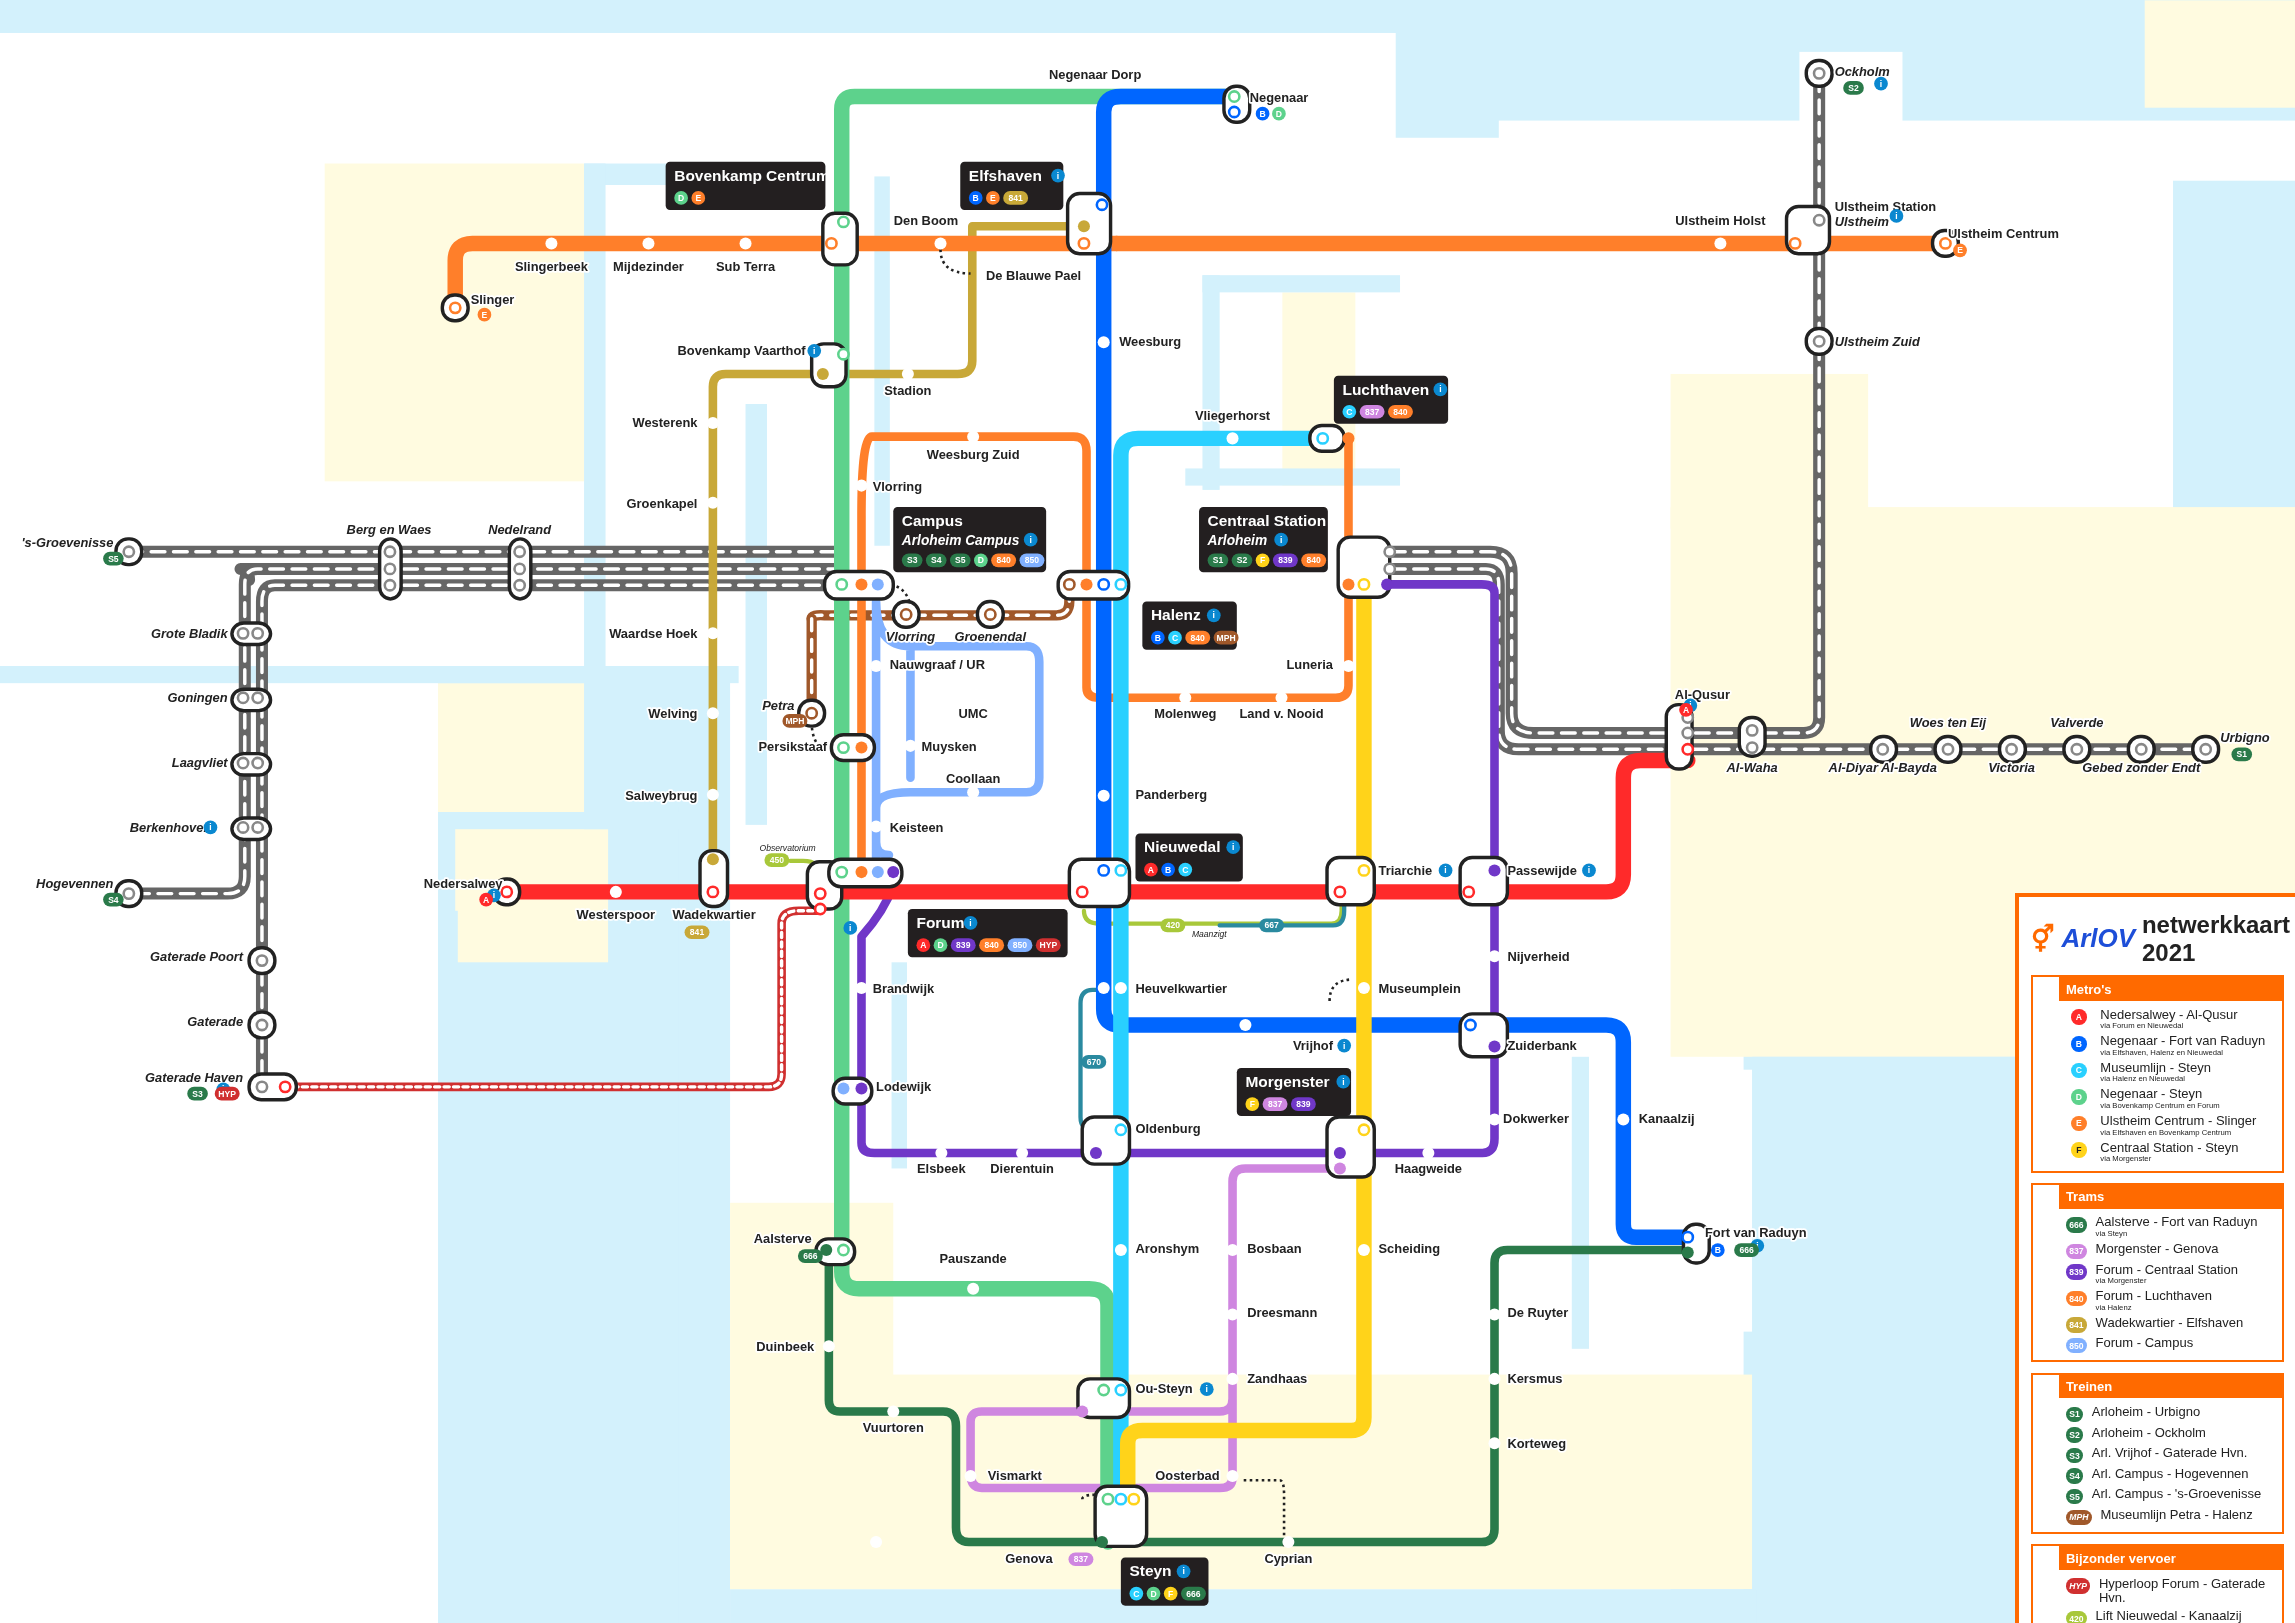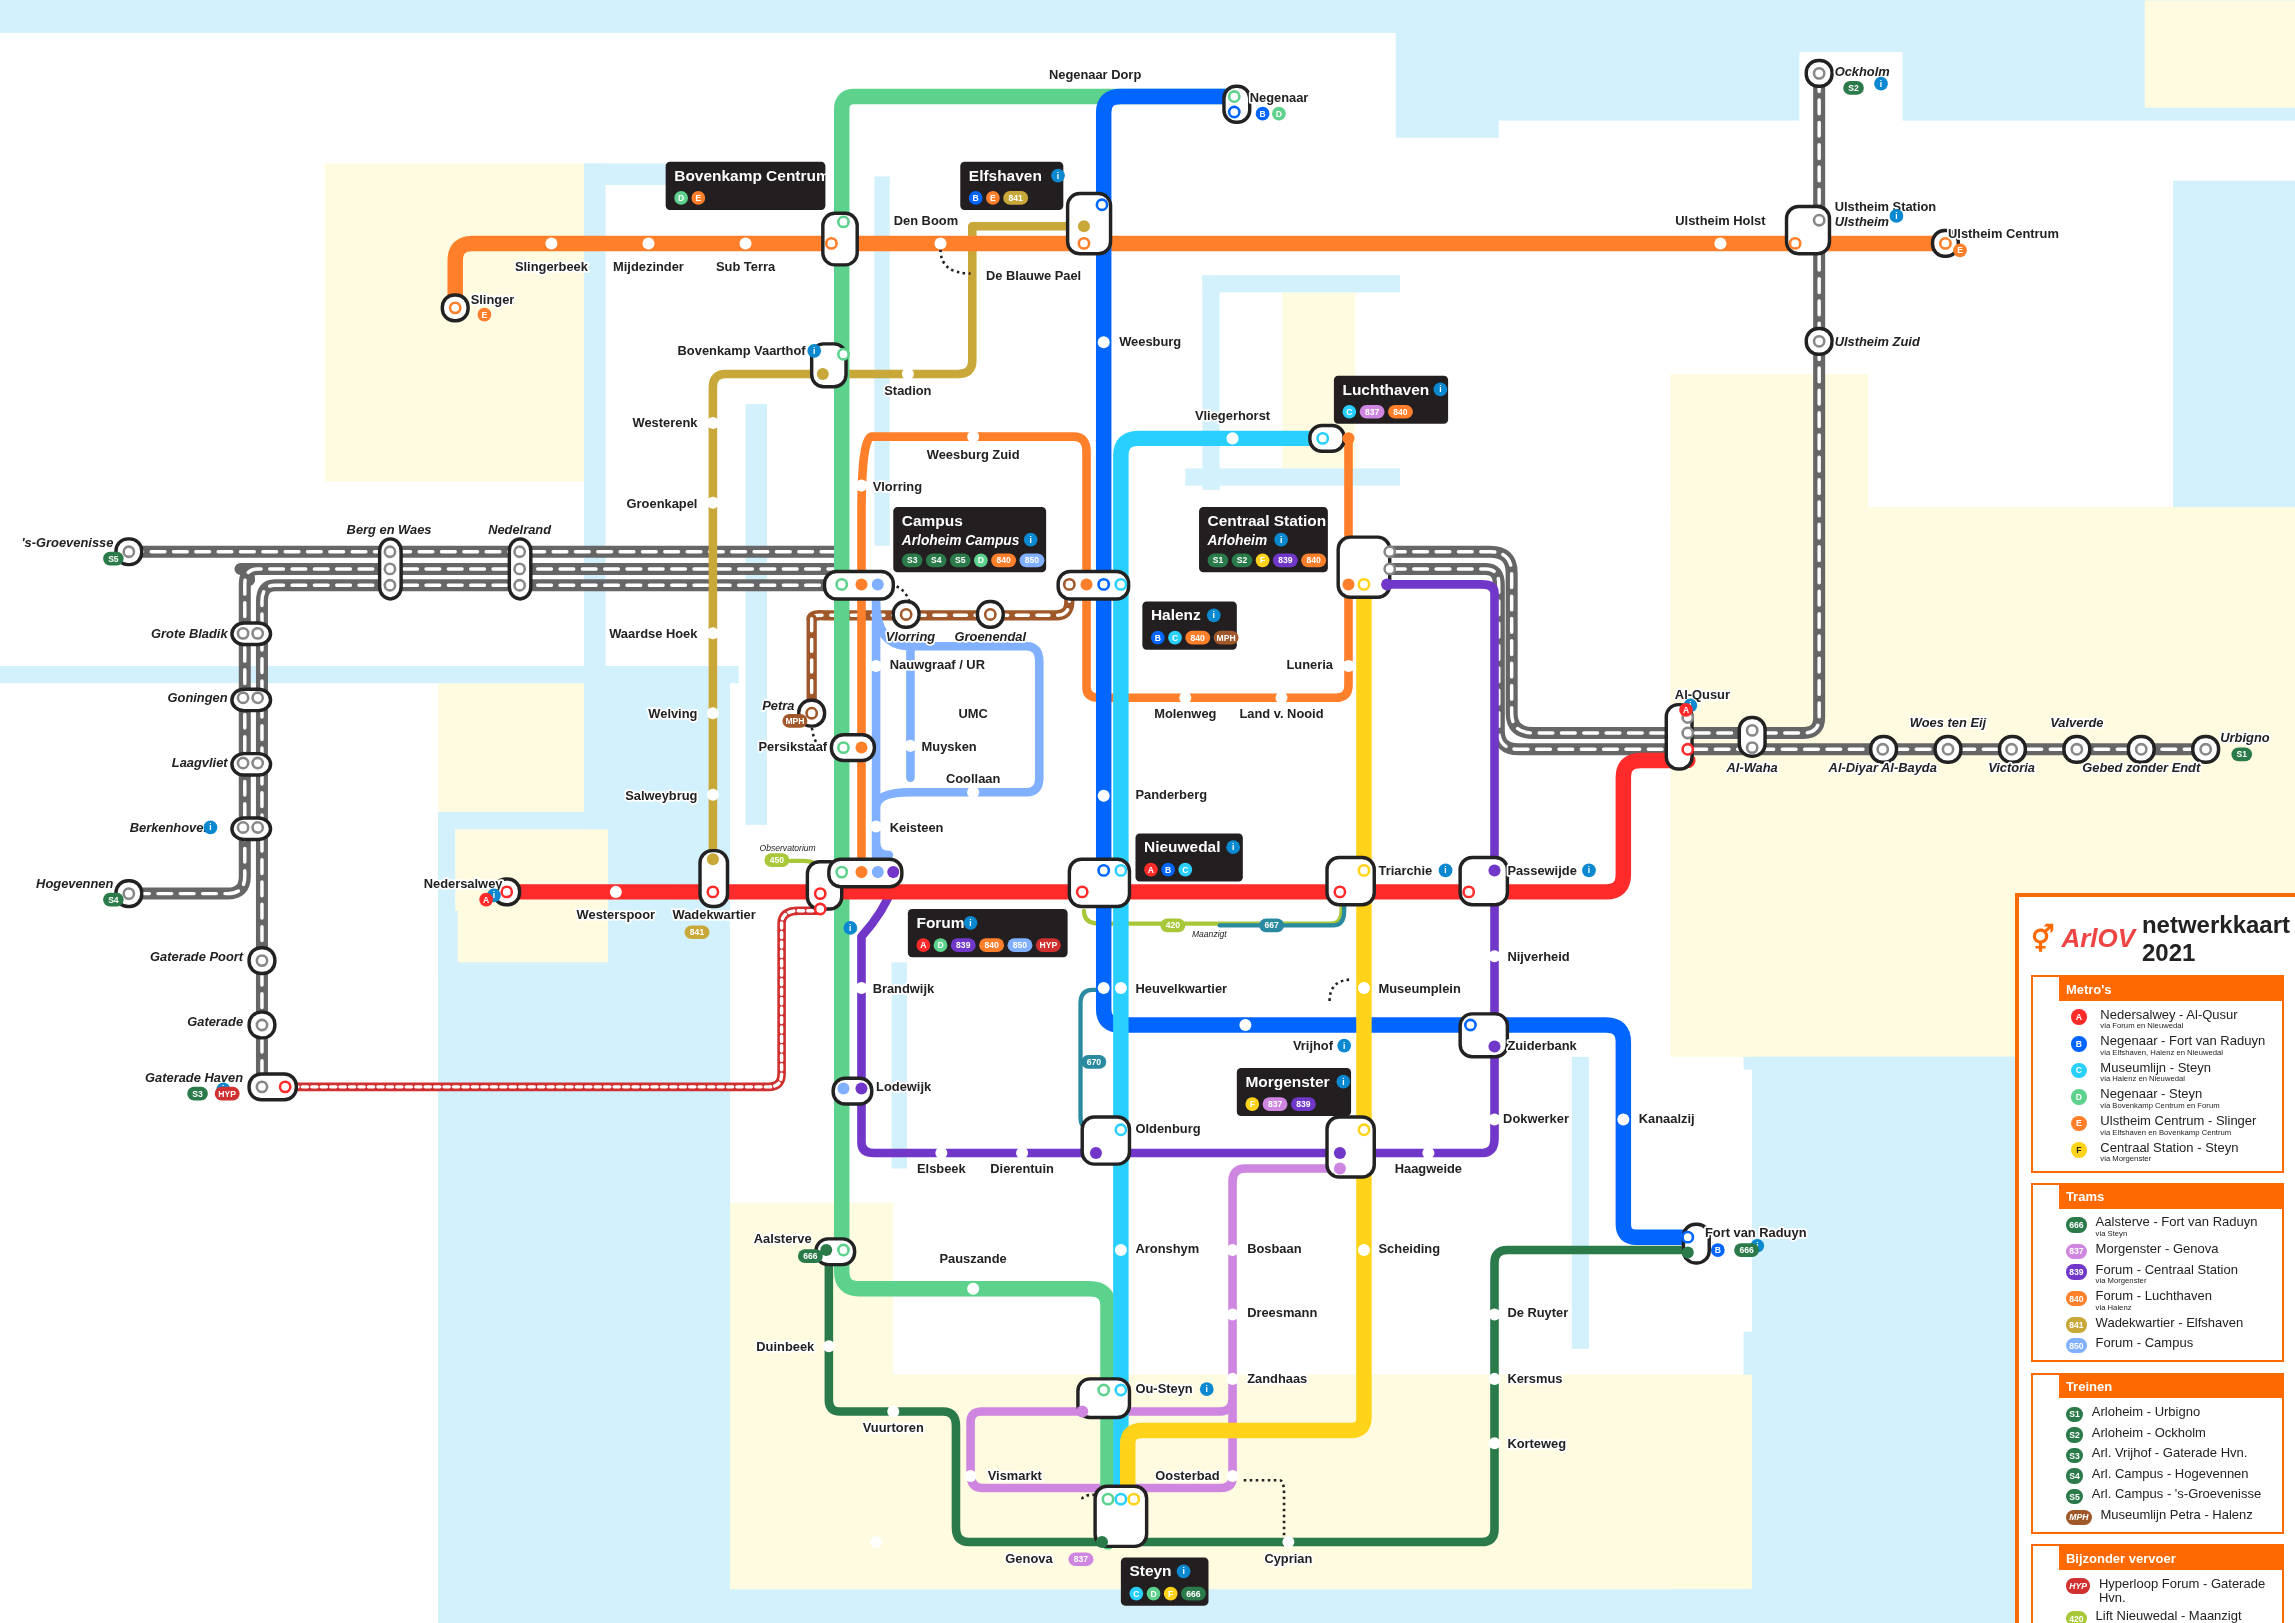--- a/index.html
+++ b/index.html
@@ -8,21 +8,21 @@
   .lbl{font-family:"Liberation Sans",sans-serif;font-size:15px;font-weight:bold;fill:#222;paint-order:stroke;stroke:#fff;stroke-width:4px;stroke-linejoin:round;}
   .lbl.it{font-style:italic;}
   .lbl.sm{font-size:10px;font-weight:normal;}
   .cbox-title{font-family:"Liberation Sans",sans-serif;font-size:18px;font-weight:bold;fill:#fff;}
   .cbox-sub{font-family:"Liberation Sans",sans-serif;font-size:16px;font-weight:bold;font-style:italic;fill:#fff;}
   .bt{font-family:"Liberation Sans",sans-serif;font-size:10px;font-weight:bold;fill:#fff;text-anchor:middle;dominant-baseline:central;}
   
   #legend{position:absolute;left:2015px;top:893px;width:281px;height:730px;background:#fff;border:4.3px solid #ff6a00;border-right:none;border-bottom:none;box-sizing:border-box;padding:10.3px 12px 0 12px;}
   #legend .head{display:flex;align-items:center;gap:6.9px;margin:3.4px 0 8.6px 0;}
   #legend .logo-mark{color:#ff6a00;font-size:26px;font-weight:bold;line-height:1;}
-  #legend .brand{color:#ef4444;font-size:26px;font-weight:bold;font-style:italic;}
+  #legend .brand{color:#1d4ed8;font-size:26px;font-weight:bold;font-style:italic;}
   #legend .title{color:#222;font-size:24px;font-weight:bold;}
   #legend .sect{border:2.6px solid #ff6a00;margin:0 0 10.3px 0;padding-left:26px;}
   #legend .sect-h{background:#ff6a00;color:#fff;font-weight:bold;font-size:13px;padding:4.3px 6.9px;}
   #legend .row{display:flex;align-items:flex-start;gap:8.6px;padding:1.7px 6.9px;}
   #legend .rows{padding:5.2px 0 5.2px 0;}
   #legend .bd{flex:0 0 auto;min-width:17px;height:15.5px;border-radius:7.7px;color:#fff;font-size:8.6px;font-weight:bold;display:flex;align-items:center;justify-content:center;padding:0 3.4px;box-sizing:border-box;margin-top:1.7px;}
   #legend .bd.circ{width:15.5px;min-width:15.5px;padding:0;margin-left:5.2px;margin-right:5.2px;}
   #legend .txt{font-size:13px;color:#222;line-height:14.6px;}
   #legend .txt b{font-weight:normal;}
   #legend .via{display:block;font-size:7.7px;color:#222;line-height:8.6px;}
@@ -1005,21 +1005,21 @@
       </div>
       <div class="sect">
         <div class="sect-h">Bijzonder vervoer</div>
         <div class="rows">
           <div class="row">
             <span class="bd" style="background: rgb(208, 48, 48); font-style: italic;">HYP</span>
             <span class="txt"><b>Hyperloop </b><span>Forum - Gaterade Hvn.</span></span>
           </div>
           <div class="row">
             <span class="bd" style="background: rgb(168, 200, 58);">420</span>
-            <span class="txt"><b>Lift </b><span>Nieuwedal - Maanzigt</span></span>
+            <span class="txt"><b>Lift </b><span>Nieuwedal - Kanaalzij</span></span>
           </div>
           <div class="row">
             <span class="bd" style="background: rgb(168, 200, 58);">450</span>
             <span class="txt"><b>Lift </b><span>Forum - Observatorium</span></span>
           </div>
         </div>
       </div>
     </div>
 </div>
 

